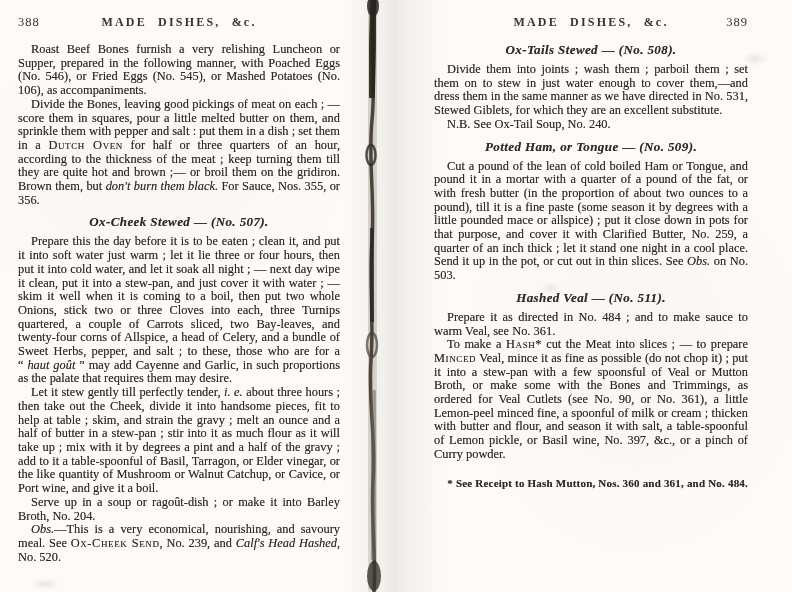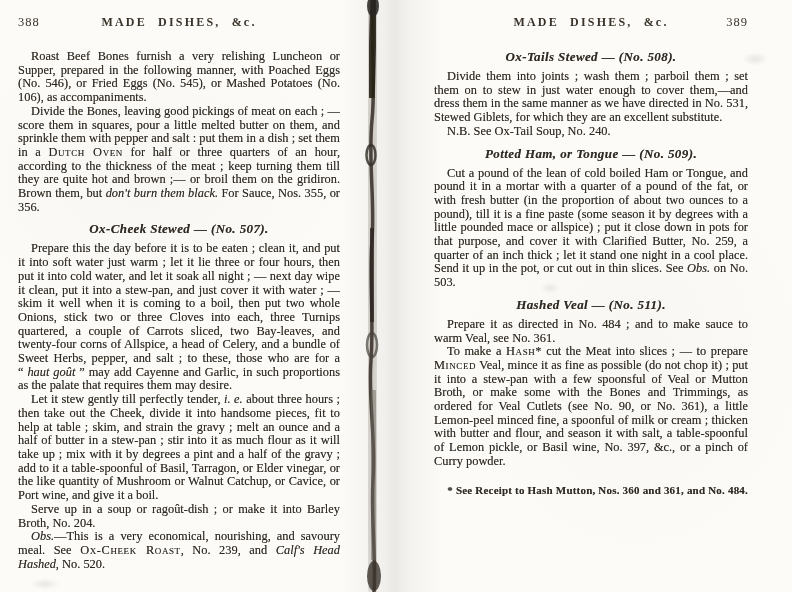--- a/index.html
+++ b/index.html
@@ -13,21 +13,21 @@
     background:
       radial-gradient(ellipse 300px 200px at 18% 30%, rgba(120,110,95,0.03), transparent 70%),
       radial-gradient(ellipse 260px 300px at 80% 60%, rgba(120,110,95,0.03), transparent 70%),
       #fcfbf8;
   }
   .page{position:absolute;top:0;height:592px;width:396px;box-sizing:border-box;}
   .page.left{left:0;padding:15px 56px 0 18px;
     background:linear-gradient(to right, transparent 86%, rgba(70,60,50,0.06) 97%, rgba(70,60,50,0.10) 100%);}
   .page.right{left:396px;padding:15px 44px 0 38px;
     background:linear-gradient(to left, transparent 88%, rgba(70,60,50,0.05) 97%, rgba(70,60,50,0.09) 100%);}
-  .pagehead{position:relative;height:16px;margin-bottom:19px;
+  .pagehead{position:relative;height:16px;margin-bottom:12px;
     font-size:12px;font-weight:bold;letter-spacing:2.2px;word-spacing:6px;color:#3a332a;}
   .pagehead .runtitle{display:block;text-align:center;}
   .pagehead .folio{position:absolute;top:0;letter-spacing:1px;font-weight:normal;font-size:12.5px;}
   .page.left .folio{left:0;}
   .page.right .folio{right:0;}
   p.body{margin:0;font-size:12.4px;line-height:13.7px;text-align:justify;
     text-shadow:0 0 0.45px rgba(60,50,40,0.55);}
   p.indent{text-indent:13px;}
   h3.recipe-heading{margin:8px 0 6px;font-size:13px;line-height:14px;font-weight:bold;
     font-style:italic;text-align:center;letter-spacing:0.4px;
@@ -55,21 +55,21 @@
     <div class="pagehead">
       <span class="folio">388</span>
       <span class="runtitle">MADE DISHES, &amp;c.</span>
     </div>
     <p class="body indent"><span>Roast Beef Bones furnish a very relishing Luncheon or Supper, prepared in the following manner, with Poached Eggs (No. 546), or Fried Eggs (No. 545), or Mashed Potatoes (No. 106), as accompaniments.</span></p>
     <p class="body indent"><span>Divide the Bones, leaving good pickings of meat on each&nbsp;; — score them in squares, pour a little melted butter on them, and sprinkle them with pepper and salt&nbsp;: put them in a dish&nbsp;; set them in a </span><span class="seg-sc">Dutch Oven</span><span> for half or three quarters of an hour, according to the thickness of the meat&nbsp;; keep turning them till they are quite hot and brown&nbsp;;— or broil them on the gridiron. Brown them, but </span><span class="seg-i">don't burn them black.</span><span> For Sauce, Nos. 355, or 356.</span></p>
     <h3 class="recipe-heading">Ox-Cheek Stewed — (No. 507).</h3>
     <p class="body indent"><span>Prepare this the day before it is to be eaten&nbsp;; clean it, and put it into soft water just warm&nbsp;; let it lie three or four hours, then put it into cold water, and let it soak all night&nbsp;; — next day wipe it clean, put it into a stew-pan, and just cover it with water&nbsp;; — skim it well when it is coming to a boil, then put two whole Onions, stick two or three Cloves into each, three Turnips quartered, a couple of Carrots sliced, two Bay-leaves, and twenty-four corns of Allspice, a head of Celery, and a bundle of Sweet Herbs, pepper, and salt&nbsp;; to these, those who are for a “&nbsp;</span><span class="seg-i">haut goût</span><span>&nbsp;” may add Cayenne and Garlic, in such proportions as the palate that requires them may desire.</span></p>
     <p class="body indent"><span>Let it stew gently till perfectly tender, </span><span class="seg-i">i. e.</span><span> about three hours&nbsp;; then take out the Cheek, divide it into handsome pieces, fit to help at table&nbsp;; skim, and strain the gravy&nbsp;; melt an ounce and a half of butter in a stew-pan&nbsp;; stir into it as much flour as it will take up&nbsp;; mix with it by degrees a pint and a half of the gravy&nbsp;; add to it a table-spoonful of Basil, Tarragon, or Elder vinegar, or the like quantity of Mushroom or Walnut Catchup, or Cavice, or Port wine, and give it a boil.</span></p>
     <p class="body indent"><span>Serve up in a soup or ragoût-dish&nbsp;; or make it into Barley Broth, No. 204.</span></p>
-    <p class="body indent"><span class="seg-i">Obs.</span><span>—This is a very economical, nourishing, and savoury meal. See </span><span class="seg-sc">Ox-Cheek Roast</span><span>, No. 239, and </span><span class="seg-i">Calf's Head Hashed</span><span>, No. 520.</span></p>
+    <p class="body indent"><span class="seg-i">Obs.</span><span>—This is a very economical, nourishing, and savoury meal. See </span><span class="seg-sc">Ox-Cheek Send</span><span>, No. 239, and </span><span class="seg-i">Calf's Head Hashed</span><span>, No. 520.</span></p>
   </div>
 
   <div class="page right">
     <div class="pagehead">
       <span class="runtitle">MADE DISHES, &amp;c.</span>
       <span class="folio">389</span>
     </div>
     <h3 class="recipe-heading">Ox-Tails Stewed — (No. 508).</h3>
     <p class="body indent"><span>Divide them into joints&nbsp;; wash them&nbsp;; parboil them&nbsp;; set them on to stew in just water enough to cover them,—and dress them in the same manner as we have directed in No. 531, Stewed Giblets, for which they are an excellent substitute.</span></p>
     <p class="body indent"><span>N.B. See Ox-Tail Soup, No. 240.</span></p>

